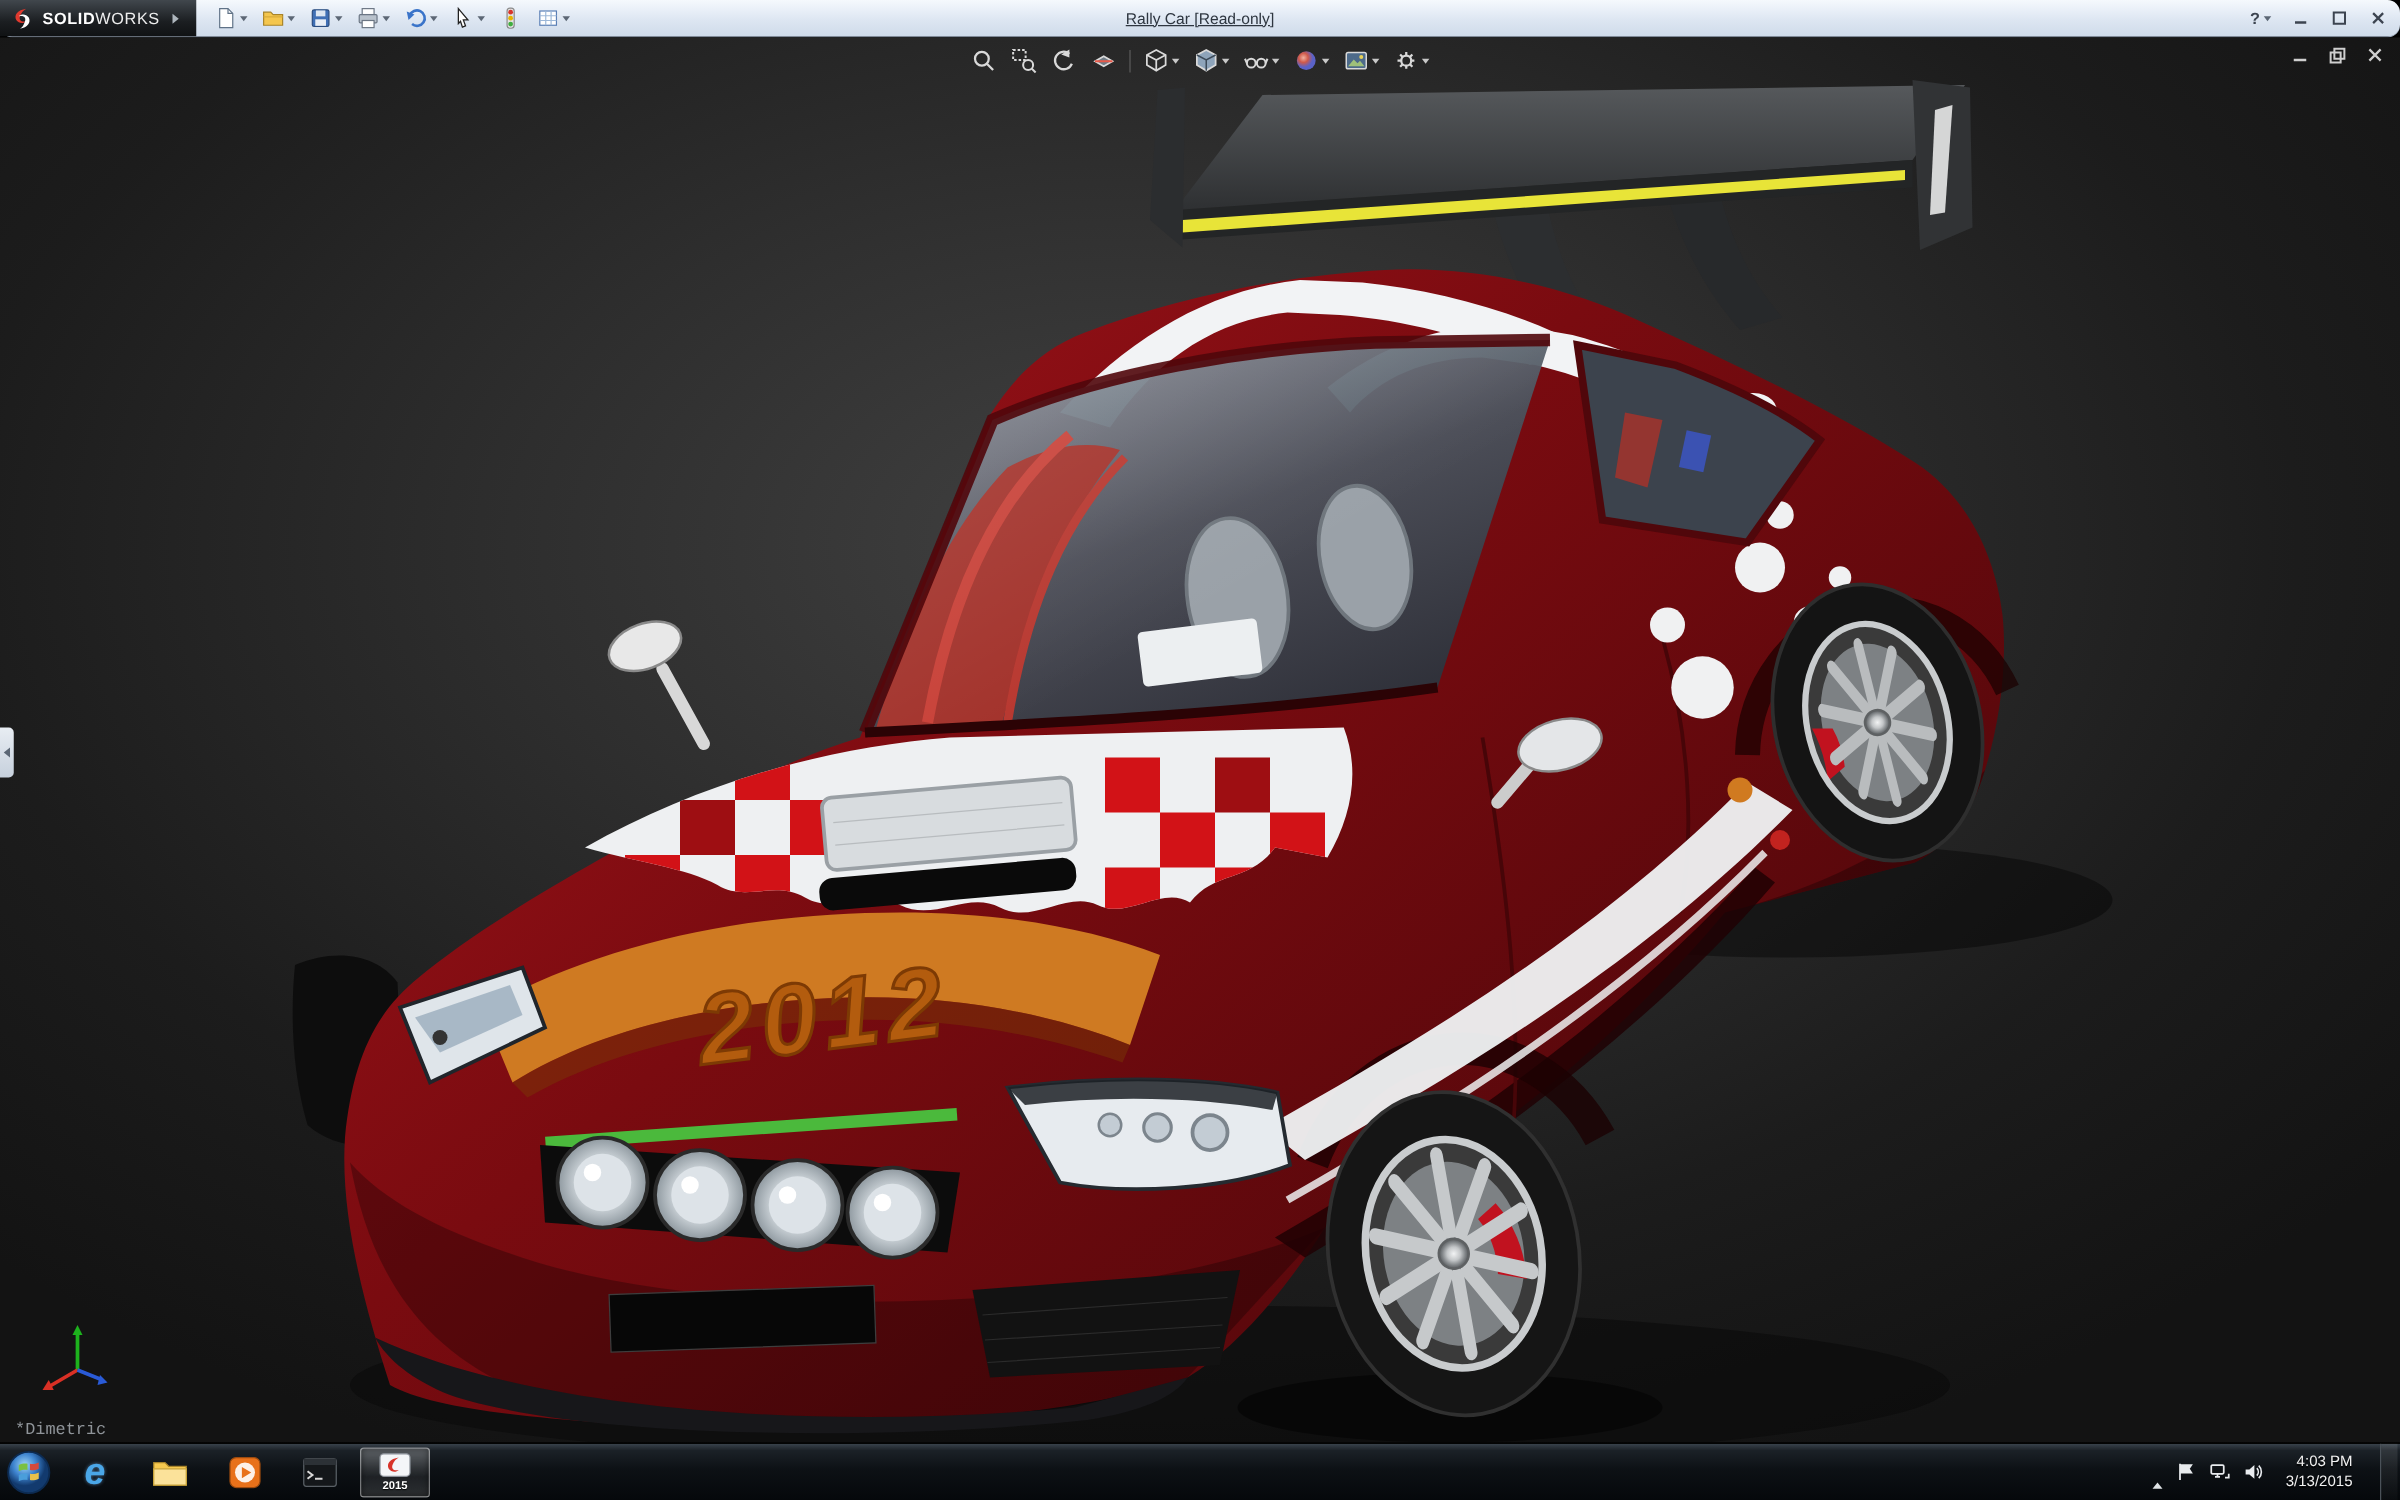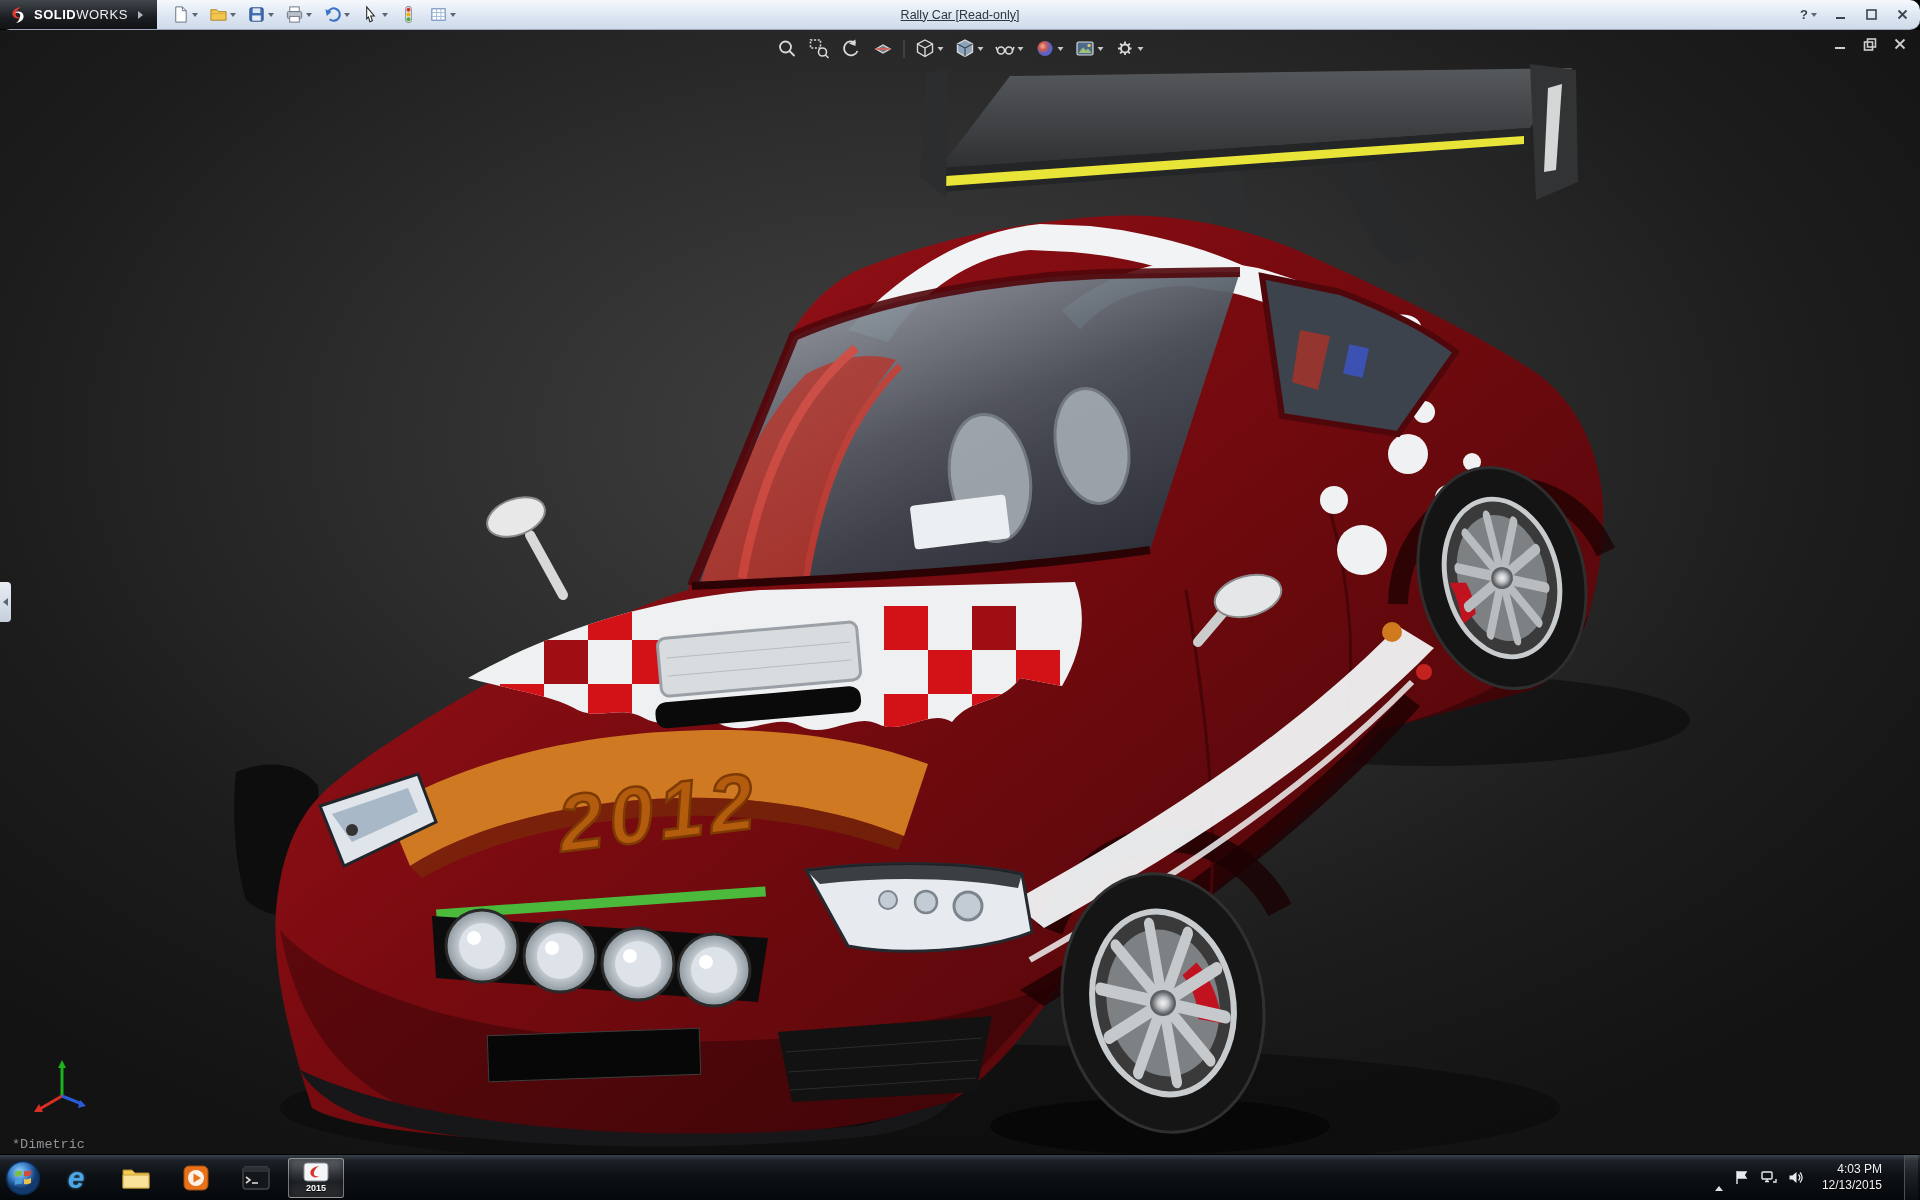--- a/index.html
+++ b/index.html
@@ -577,17 +577,17 @@
         </svg>
     </div>
     <div>
       <svg viewBox="0 0 17 17">
           <path d="M2.5 6.5 h3 L9.5 3 V14 L5.5 10.5 h-3 Z" fill="#e8ebee"></path>
           <path d="M11.5 5.5 A4.5 4.5 0 0 1 11.5 11.5 M13 3.5 A7 7 0 0 1 13 13.5" stroke="#e8ebee" stroke-width="1.3" fill="none"></path>
         </svg>
     </div>
     <div class="clock">
       <div>4:03 PM</div>
-      <div>12/13/2015</div>
+      <div>3/13/2015</div>
     </div>
     <div class="show-desktop"></div>
   </div>
 </div>
 
 </body></html>

